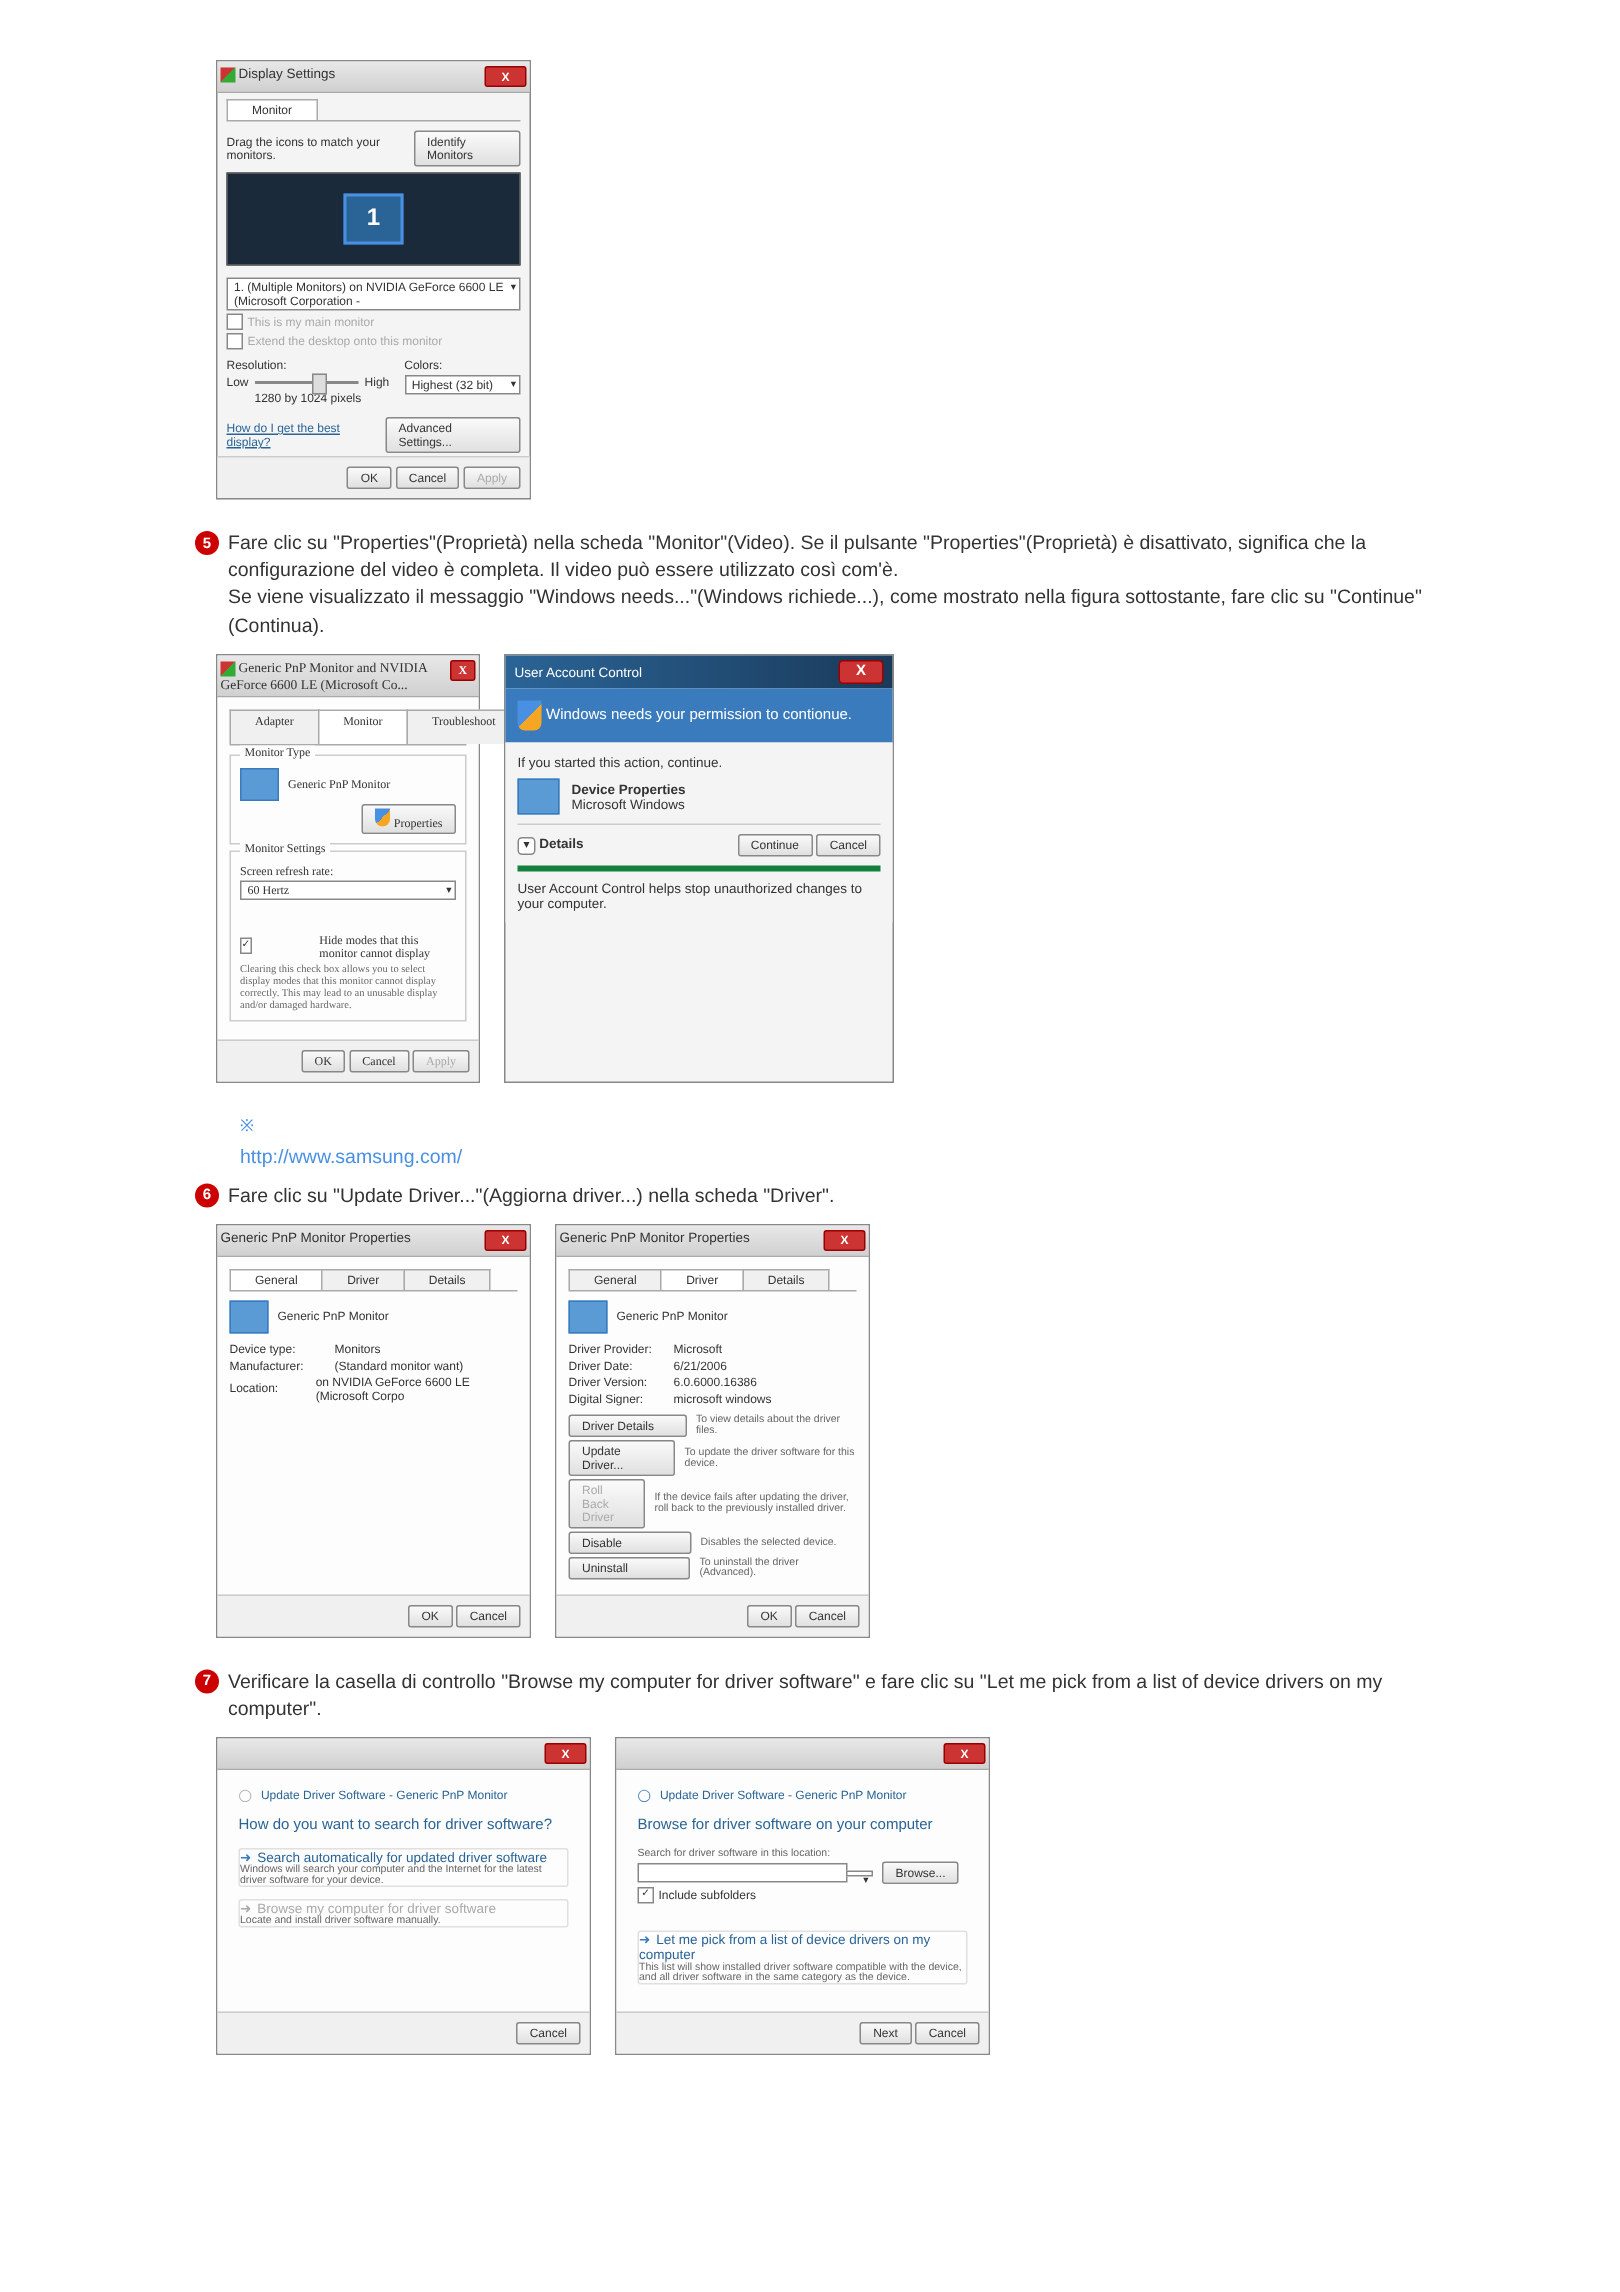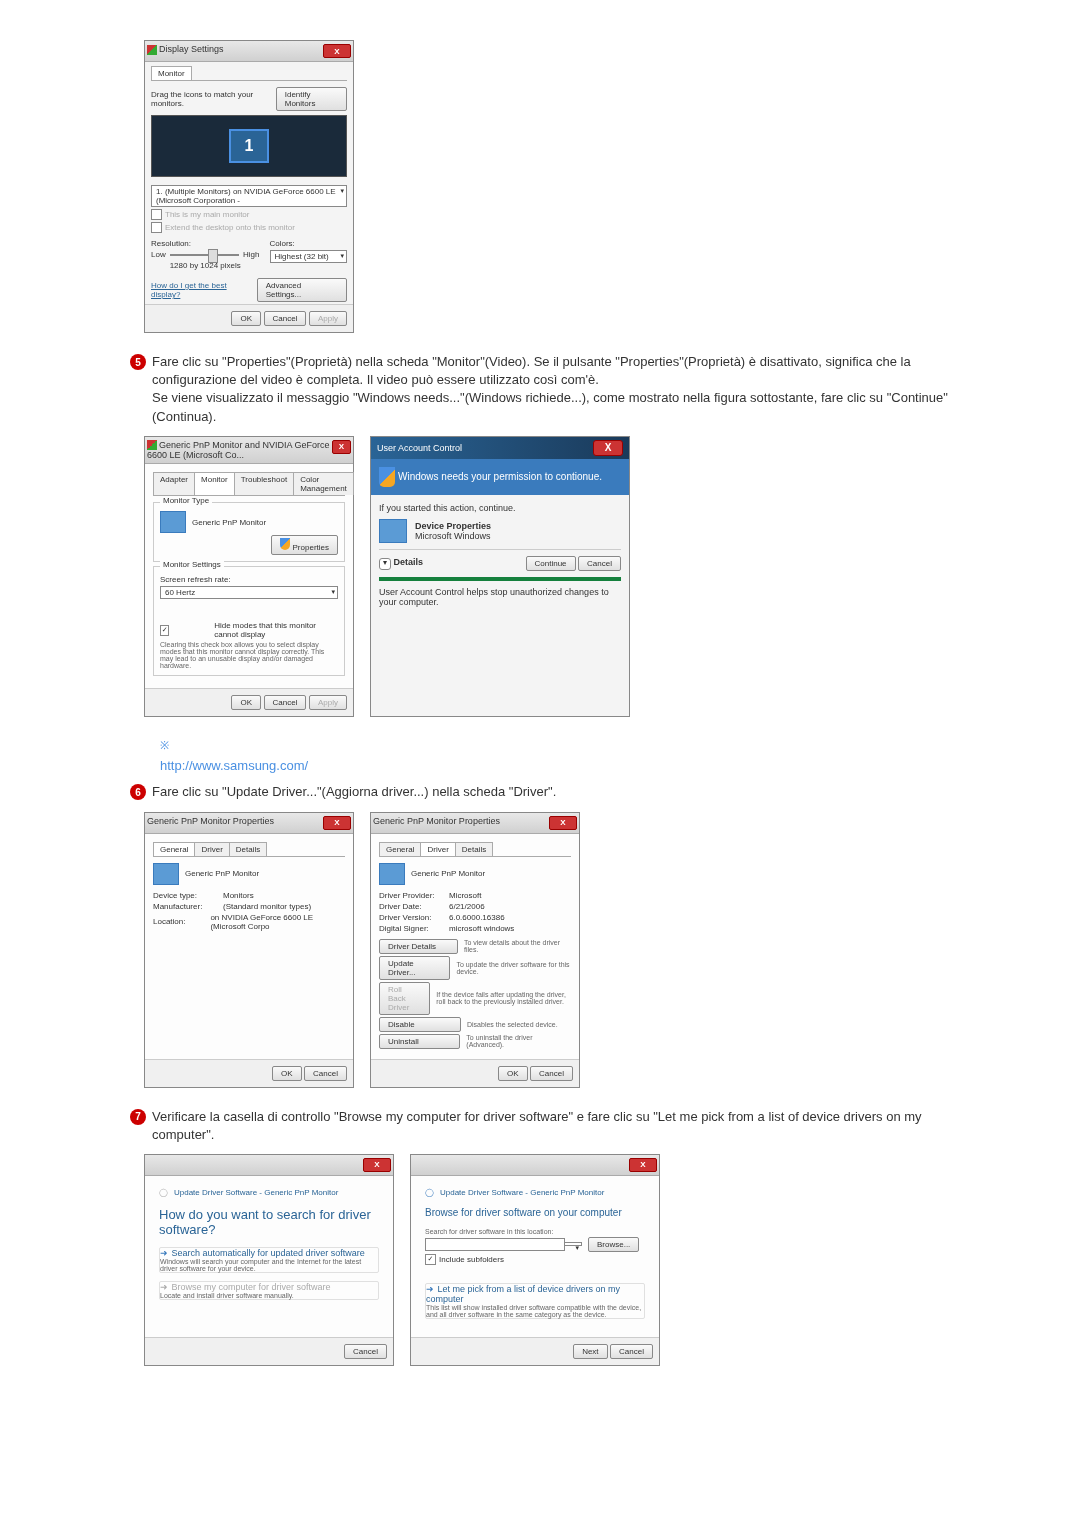--- a/index.html
+++ b/index.html
@@ -97,21 +97,21 @@
     background: #fdfdfd;
     flex: 1;
   }
   .dlg-tabs {
     display: flex;
     border-bottom: 1px solid #aaa;
     font-size: 8px;
     margin-bottom: 6px;
   }
   .dlg-tab {
-    padding: 2px 6px;
+    padding: 2px 16px;
     border: 1px solid #aaa;
     border-bottom: none;
     background: #f0f0f0;
     margin-right: -1px;
   }
   .dlg-tab.active {
     background: #fff;
   }
   .btn {
     border: 1px solid #888;
@@ -400,21 +400,21 @@
   </div>
 </div>
 
 <div class="step">
   <span class="step-num">5</span>
   <span class="step-text" style="white-space:pre-line;">Fare clic su "Properties"(Proprietà) nella scheda "Monitor"(Video). Se il pulsante "Properties"(Proprietà) è disattivato, significa che la configurazione del video è completa. Il video può essere utilizzato così com'è.
 Se viene visualizzato il messaggio "Windows needs..."(Windows richiede...), come mostrato nella figura sottostante, fare clic su "Continue"(Continua).</span>
 </div>
 
 <div class="img-row">
-  <div class="dlg" style="width:210px;">
+  <div class="dlg" style="width:176px;font-family:Liberation Serif, serif;">
     <div class="dlg-title dlg-title-red">
       <span><span class="icon-win"></span><span>Generic PnP Monitor and NVIDIA GeForce 6600 LE (Microsoft Co...</span></span>
       <span class="close-x">X</span>
     </div>
     <div class="dlg-body">
       <div class="dlg-tabs">
         <span class="dlg-tab">Adapter</span>
         <span class="dlg-tab active">Monitor</span>
         <span class="dlg-tab">Troubleshoot</span>
         <span class="dlg-tab">Color Management</span>
@@ -505,21 +505,21 @@
       <div class="field-row" style="margin:6px 0;">
         <span class="mon-icon"></span>
         <span>Generic PnP Monitor</span>
       </div>
       <div class="field-row">
           <span class="field-label">Device type:</span>
           <span>Monitors</span>
         </div>
       <div class="field-row">
           <span class="field-label">Manufacturer:</span>
-          <span>(Standard monitor types)</span>
+          <span>(Standard monitor want)</span>
         </div>
       <div class="field-row">
           <span class="field-label">Location:</span>
           <span>on NVIDIA GeForce 6600 LE (Microsoft Corpo</span>
         </div>
     </div>
     <div class="btn-row">
       <span class="btn">OK</span>
       <span class="btn">Cancel</span>
     </div>
@@ -596,21 +596,21 @@
   <div class="dlg" style="width:250px;">
     <div class="dlg-title dlg-title-red">
       <span></span>
         <span class="close-x">X</span>
     </div>
     <div class="dlg-body" style="padding:10px 14px;">
       <div class="field-row" style="margin-bottom:8px;">
         <span style="color:#aaa;margin-right:6px;">◯</span>
         <span style="color:#2a6496;">Update Driver Software - Generic PnP Monitor</span>
       </div>
-      <div style="color:#2a6496;font-size:13px;margin:10px 0;">How do you want to search for driver software?</div>
+      <div style="color:#2a6496;font-size:10px;margin:10px 0;">How do you want to search for driver software?</div>
       <div class="option-block">
         <div class="opt-title"><span class="arrow-icon">➜</span><span>Search automatically for updated driver software</span></div>
         <div class="small">Windows will search your computer and the Internet for the latest driver software for your device.</div>
       </div>
       <div class="option-block">
         <div class="opt-title disabled"><span class="arrow-icon" style="color:#aaa;">➜</span><span>Browse my computer for driver software</span></div>
         <div class="small">Locate and install driver software manually.</div>
       </div>
     </div>
     <div class="btn-row">

